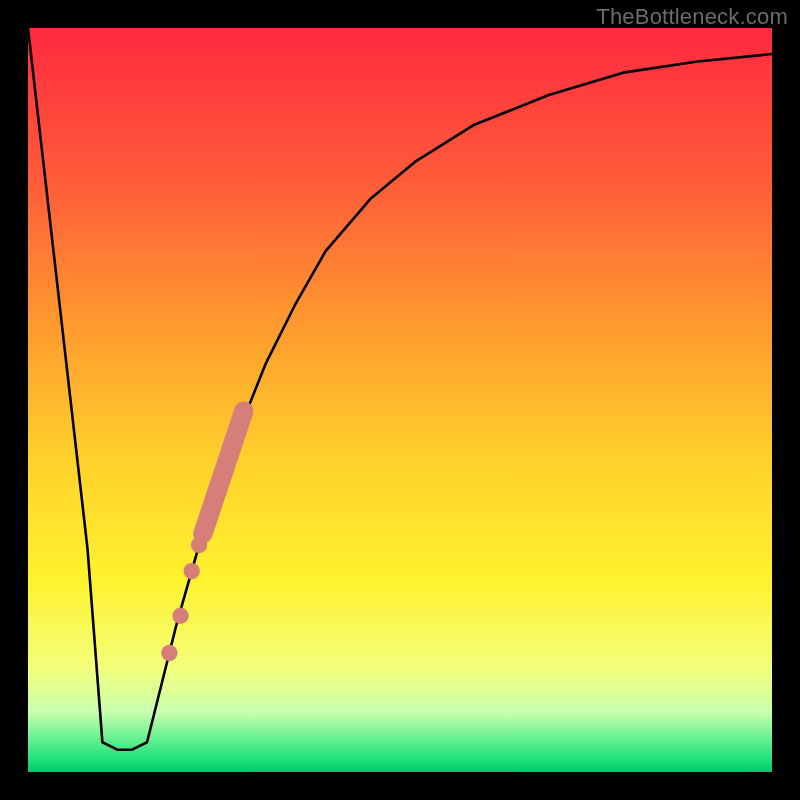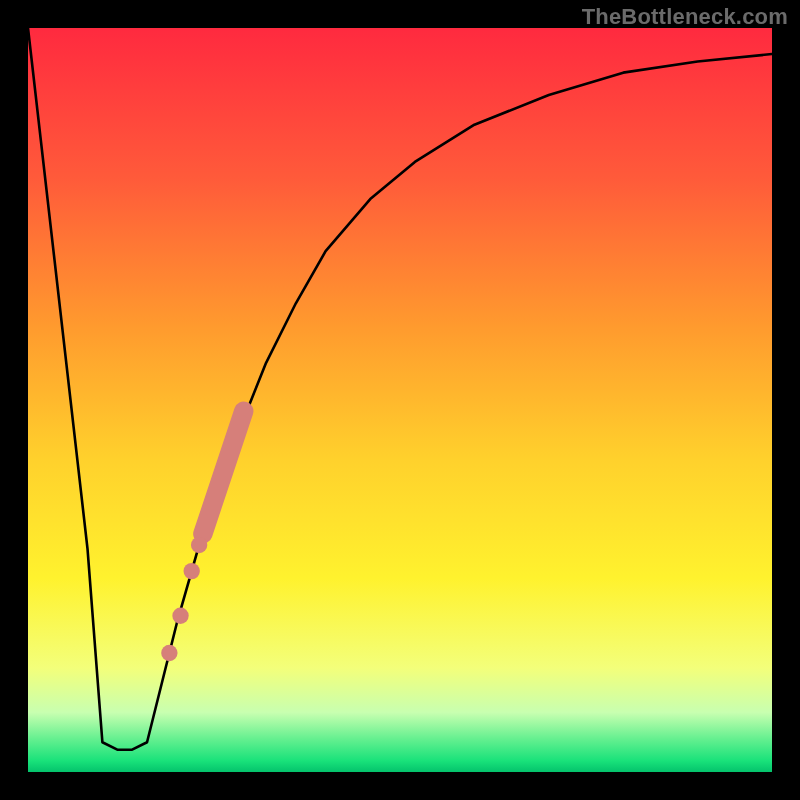--- a/index.html
+++ b/index.html
@@ -33,21 +33,21 @@
     position: absolute;
     inset: 0;
   }
   .watermark {
     position: absolute;
     top: 4px;
     right: 12px;
     color: #6b6b6b;
     font-size: 22px;
     letter-spacing: 0.2px;
-    font-weight: 700;
+    font-weight: 400;
   }
 </style>
 </head>
 <body>
 
 <div class="frame">
   <div class="watermark">TheBottleneck.com</div>
 
   <div class="plot-area">
     <svg class="gradient-bg" viewBox="0 0 100 100" preserveAspectRatio="none">

